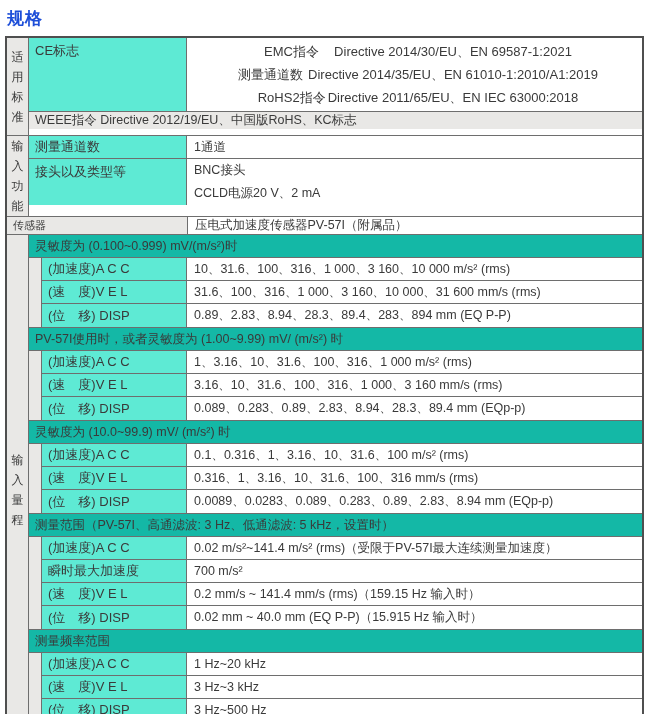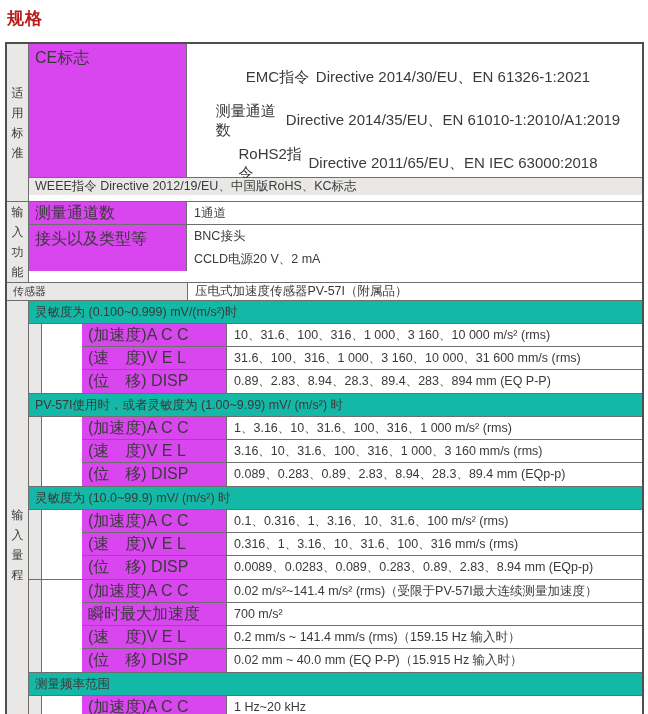--- a/index.html
+++ b/index.html
@@ -1,42 +1,42 @@
 <!DOCTYPE html>
 <html><head>
 <meta charset="utf-8">
 <style>
   html,body{margin:0;padding:0;}
   body{
     width:648px;height:714px;overflow:hidden;background:#ffffff;
     font-family:"Liberation Sans","DejaVu Sans",sans-serif;
     color:#3a3a3a;
   }
-  .title{font-size:17px;font-weight:bold;color:#b91c1c;margin:7px 0 12px 7px;letter-spacing:1px;}
+  .title{font-size:17px;font-weight:bold;color:#1d4ed8;margin:7px 0 6px 7px;letter-spacing:1px;}
   .spec{margin-left:5px;width:639px;border:2px solid #4f4f4f;border-bottom:none;box-sizing:border-box;background:#fff;}
   .sec{display:flex;border-bottom:1px solid #6e6e6e;}
   .sec.last{border-bottom:none;}
   .vcol{width:22px;background:#e9e8e6;border-right:1px solid #6e6e6e;display:flex;align-items:center;justify-content:center;font-size:12px;flex:none;box-sizing:border-box;}
   .vtext{width:13px;word-break:break-all;line-height:20px;text-align:center;}
   .stack{flex:1;display:flex;flex-direction:column;min-width:0;}
   .row{display:flex;border-bottom:1px solid #6e6e6e;min-height:23px;box-sizing:border-box;}
   .row.nb, .row:last-child{border-bottom:none;}
-  .lbl{width:158px;flex:none;background:#d946ef;border-right:1px solid #6e6e6e;padding:0 4px 0 6px;display:flex;align-items:center;font-size:16px;box-sizing:border-box;}
+  .lbl{width:158px;flex:none;background:#5eead4;border-right:1px solid #6e6e6e;padding:0 4px 0 6px;display:flex;align-items:center;font-size:13px;box-sizing:border-box;}
   .val{flex:1;background:#fff;padding:0 4px 0 7px;display:flex;align-items:center;font-size:12.5px;min-width:0;}
   .val.multi{flex-direction:column;align-items:stretch;justify-content:center;padding:0;}
   .vline{height:23px;display:flex;align-items:center;padding-left:7px;font-size:12.5px;}
   .ce-val{flex:1;display:flex;flex-direction:column;justify-content:space-around;padding:2px 0;}
-  .dir-line{display:flex;align-items:center;height:23px;padding-left:7px;font-size:15px;margin-top:20px;}
+  .dir-line{display:flex;align-items:center;height:23px;padding-left:7px;font-size:13px;}
   .dir-name{width:70px;flex:none;}
   .merged{flex:1;background:#e9e8e6;display:flex;align-items:center;padding-left:6px;font-size:12.5px;height:17px;box-sizing:border-box;}
   .sensor-lbl{width:181px;flex:none;background:#e9e8e6;border-right:1px solid #6e6e6e;padding-left:6px;display:flex;align-items:center;font-size:11px;box-sizing:border-box;}
   .group{border-bottom:1px solid #6e6e6e;}
   .group.last{border-bottom:none;}
   .ghdr{height:23px;background:#14b8a6;border-bottom:1px solid #6e6e6e;display:flex;align-items:center;padding-left:6px;font-size:12.5px;box-sizing:border-box;white-space:nowrap;}
-  .grows{display:flex;gap:40px;}
+  .grows{display:flex;}
   .indent{width:13px;flex:none;background:#e9e8e6;border-right:1px solid #6e6e6e;box-sizing:border-box;}
   .grows .lbl{width:145px;}
   .h71{min-height:71px;}
   .h46{min-height:46px;}
 </style>
 </head>
 <body>
 
 <div class="title">规格</div>
 
@@ -45,21 +45,21 @@
   <div class="sec">
     <div class="vcol">
       <div class="vtext">适用标准</div>
     </div>
     <div class="stack">
       <div class="row h71">
         <div class="lbl" style="align-items:flex-start;padding-top:4px;">CE标志</div>
         <div class="val ce-val">
           <div class="dir-line">
             <span class="dir-name">EMC指令</span>
-            <span>Directive 2014/30/EU、EN 61326-1:2021</span>
+            <span>Directive 2014/30/EU、EN 69587-1:2021</span>
           </div>
           <div class="dir-line">
             <span class="dir-name">测量通道数</span>
             <span>Directive 2014/35/EU、EN 61010-1:2010/A1:2019</span>
           </div>
           <div class="dir-line">
             <span class="dir-name">RoHS2指令</span>
             <span>Directive 2011/65/EU、EN IEC 63000:2018</span>
           </div>
         </div>
@@ -157,20 +157,21 @@
             </div>
             <div class="row nb">
               <div class="lbl">(位　移) DISP</div>
               <div class="val">0.0089、0.0283、0.089、0.283、0.89、2.83、8.94 mm (EQp-p)</div>
             </div>
           </div>
         </div>
       </div>
 
       <div class="group">
+        <div class="ghdr">测量范围（PV-57I、高通滤波: 3 Hz、低通滤波: 5 kHz，设置时）</div>
         <div class="grows">
           <div class="indent"></div>
           <div class="stack">
             <div class="row">
               <div class="lbl">(加速度)A C C</div>
               <div class="val">0.02 m/s²~141.4 m/s² (rms)（受限于PV-57I最大连续测量加速度）</div>
             </div>
             <div class="row">
               <div class="lbl">瞬时最大加速度</div>
               <div class="val">700 m/s²</div>

